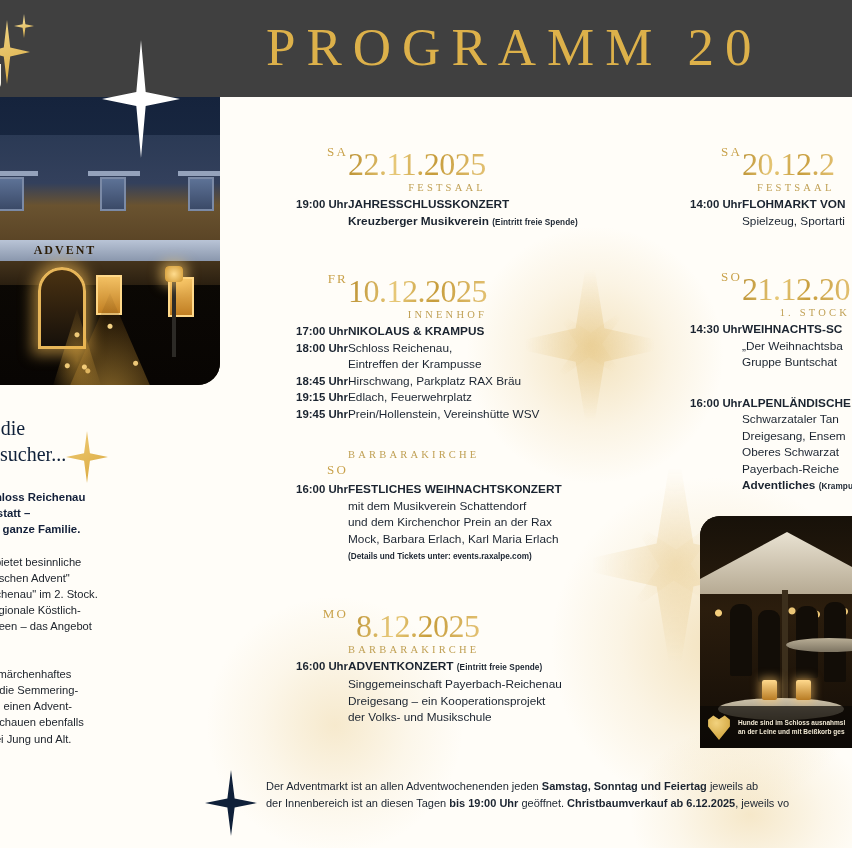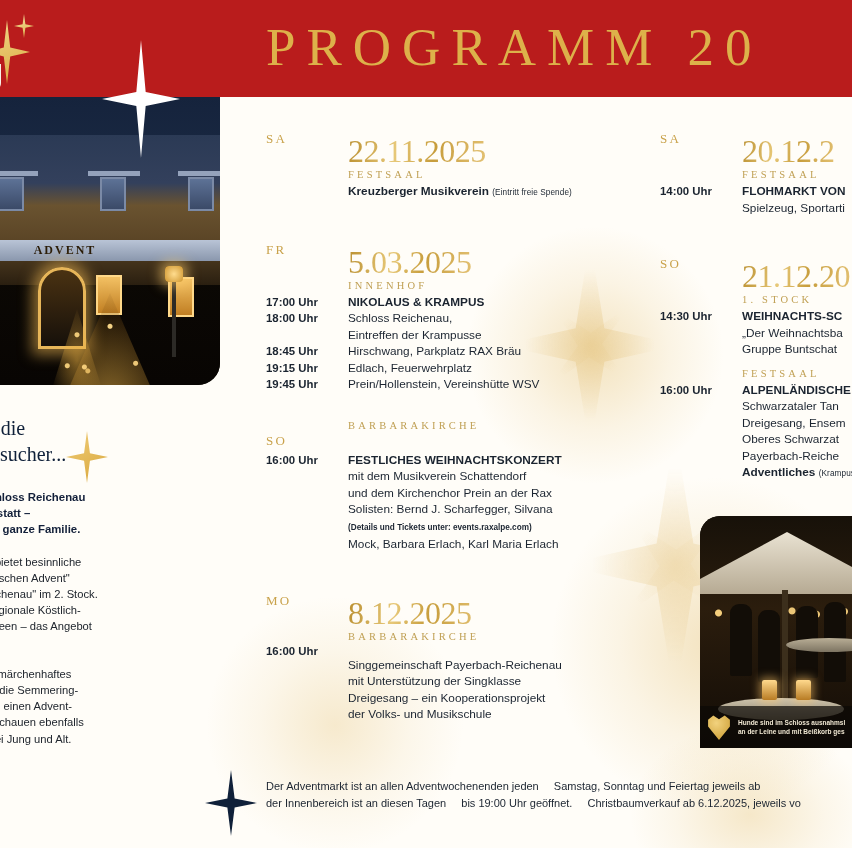--- a/index.html
+++ b/index.html
@@ -39,21 +39,21 @@
     content: ""; position: absolute; left: 0; top: 0; width: 100%; height: 100%;
     background: radial-gradient(closest-side, rgba(223,183,100,0.75), rgba(223,183,100,0.0) 72%);
     clip-path: polygon(50% 0%, 58% 42%, 100% 50%, 58% 58%, 50% 100%, 42% 58%, 0% 50%, 42% 42%);
   }
   .sparkle-soft::after { transform: rotate(45deg) scale(.55); opacity: .5; }
 
   
   .header {
     position: absolute; left: 0; top: 0;
     width: 852px; height: 97px;
-    background: #b91c1c;
+    background: #404040;
     z-index: 5;
   }
   .header-title {
     position: absolute; left: 266px; top: 17px;
     font-family: "Liberation Serif", serif;
     font-size: 53px;
     letter-spacing: 11px;
     color: #ddb14a;
     white-space: nowrap;
     font-weight: 400;
@@ -244,21 +244,21 @@
     margin-bottom: 15px;
   }
   .left-star {
     position: absolute; left: 152px; top: 16px; width: 42px; height: 52px;
     background: linear-gradient(150deg, #f0cd79, #d8a63a);
     clip-path: polygon(50% 0%, 57% 43%, 100% 50%, 57% 57%, 50% 100%, 43% 57%, 0% 50%, 43% 43%);
   }
 
   
   .prog {
-    position: absolute; top: 117px; z-index: 3;
+    position: absolute; top: 130px; z-index: 3; text-align: right;
   }
   .prog-left  { left: 266px; width: 330px; }
   .prog-right { left: 660px; width: 330px; }
 
   .event { margin-bottom: 26px; }
   .event-head { display: flex; align-items: flex-start; }
   .event-day {
     width: 82px; flex: 0 0 82px;
     font-family: "Liberation Serif", serif;
     font-size: 13px; letter-spacing: 2.2px;
@@ -287,36 +287,36 @@
   .etime {
     width: 82px; flex: 0 0 82px;
     font-size: 11.4px; font-weight: 700; color: #1b2430;
     white-space: nowrap;
   }
   .etext {
     font-size: 11.8px; line-height: 16.5px; color: #1b2430;
     white-space: nowrap;
   }
   .etext.strong { font-weight: 700; }
-  .etext .note { font-size: 8.2px; font-weight: 400; letter-spacing: .1px; margin-top: 47px; }
+  .etext .note { font-size: 8.2px; font-weight: 700; letter-spacing: .1px; margin-top: 47px; }
   .etext .detail { font-size: 8.2px; font-weight: 700; }
   .sub-venue {
     font-family: "Liberation Serif", serif;
     font-size: 10.5px; letter-spacing: 3.2px; color: #c0a054;
     margin-left: 82px; margin-top: 10px; white-space: nowrap;
   }
 
   
   .footer {
     position: absolute; left: 266px; top: 778px; width: 600px;
     font-size: 11px; line-height: 17px; color: #1b2430;
     text-align: justify;
     z-index: 3;
   }
-  .footer b { font-weight: 400; margin-left: 12px; }
+  .footer b { font-weight: 700; }
   .footer-star {
     position: absolute; left: 205px; top: 770px; width: 52px; height: 66px;
     background: #0f2039;
     clip-path: polygon(50% 0%, 57% 43%, 100% 50%, 57% 57%, 50% 100%, 43% 57%, 0% 50%, 43% 43%);
     z-index: 4;
   }
 </style>
 </head>
 <body>
 
@@ -418,30 +418,34 @@
       <div class="event">
         <div class="event-head">
           <div class="event-day">SA</div>
           <div>
             <div class="event-date">22.11.2025</div>
             <div class="event-venue">FESTSAAL</div>
           </div>
         </div>
         <div class="event-rows">
           <div class="erow">
+            <div class="etime">19:00 Uhr</div>
+            <div class="etext strong">JAHRESSCHLUSSKONZERT</div>
+          </div>
+          <div class="erow">
             <div class="etime"></div>
             <div class="etext strong">Kreuzberger Musikverein <span class="note">(Eintritt freie Spende)</span></div>
           </div>
         </div>
       </div>
       <div class="event">
         <div class="event-head">
           <div class="event-day">FR</div>
           <div>
-            <div class="event-date">5.03.2025</div>
+            <div class="event-date">10.12.2025</div>
             <div class="event-venue">INNENHOF</div>
           </div>
         </div>
         <div class="event-rows">
           <div class="erow">
             <div class="etime">17:00 Uhr</div>
             <div class="etext strong">NIKOLAUS &amp; KRAMPUS</div>
           </div>
           <div class="erow">
             <div class="etime">18:00 Uhr</div>
@@ -480,51 +484,44 @@
           <div class="erow">
             <div class="etime"></div>
             <div class="etext">mit dem Musikverein Schattendorf</div>
           </div>
           <div class="erow">
             <div class="etime"></div>
             <div class="etext">und dem Kirchenchor Prein an der Rax</div>
           </div>
           <div class="erow">
             <div class="etime"></div>
-            <div class="etext">Solisten: Bernd J. Scharfegger, Silvana</div>
+            <div class="etext">Mock, Barbara Erlach, Karl Maria Erlach</div>
           </div>
           <div class="erow">
             <div class="etime"></div>
             <div class="etext"><span class="detail">(Details und Tickets unter: events.raxalpe.com)</span></div>
-          </div>
-          <div class="erow">
-            <div class="etime"></div>
-            <div class="etext">Mock, Barbara Erlach, Karl Maria Erlach</div>
           </div>
         </div>
       </div>
       <div class="event">
         <div class="event-head">
           <div class="event-day">MO</div>
           <div>
             <div class="event-date">8.12.2025</div>
             <div class="event-venue">BARBARAKIRCHE</div>
           </div>
         </div>
         <div class="event-rows">
           <div class="erow">
             <div class="etime">16:00 Uhr</div>
+            <div class="etext strong">ADVENTKONZERT <span class="note">(Eintritt freie Spende)</span></div>
           </div>
           <div class="erow">
             <div class="etime"></div>
             <div class="etext">Singgemeinschaft Payerbach-Reichenau</div>
-          </div>
-          <div class="erow">
-            <div class="etime"></div>
-            <div class="etext">mit Unterstützung der Singklasse</div>
           </div>
           <div class="erow">
             <div class="etime"></div>
             <div class="etext">Dreigesang – ein Kooperationsprojekt</div>
           </div>
           <div class="erow">
             <div class="etime"></div>
             <div class="etext">der Volks- und Musikschule</div>
           </div>
         </div>

